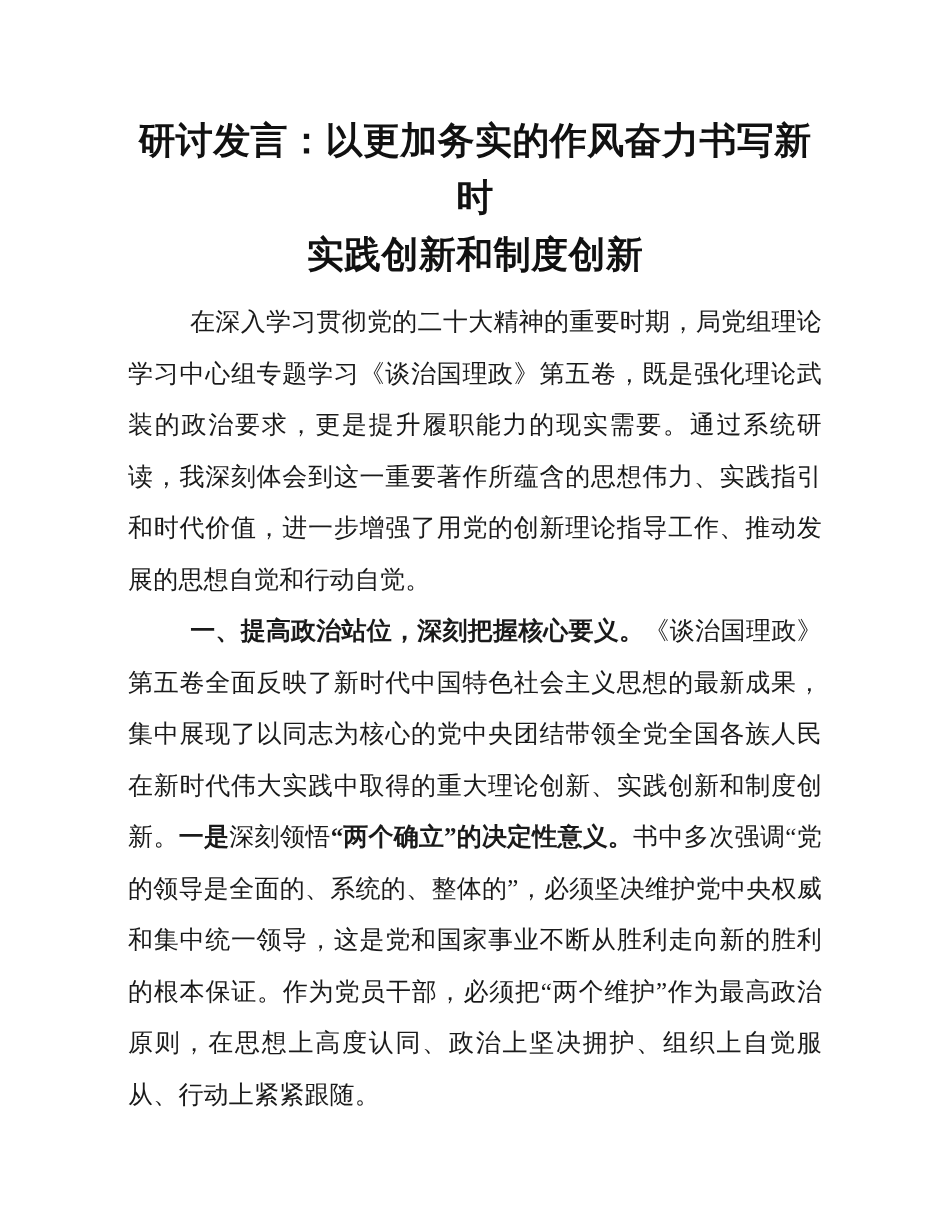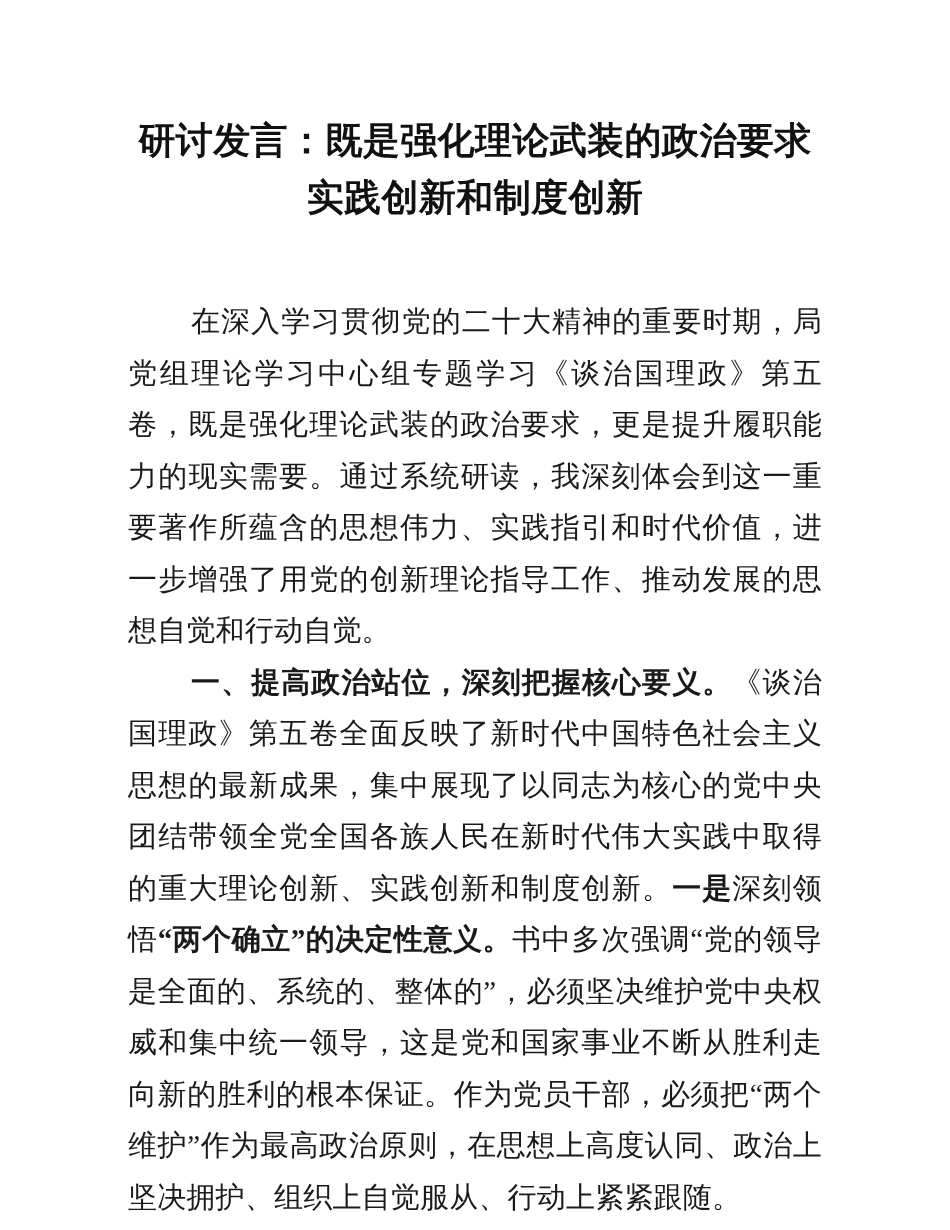--- a/index.html
+++ b/index.html
@@ -42,21 +42,21 @@
   
   .doc-body {
     position: absolute;
     left: 128px;
     top: 296px;
     width: 694px;
   }
 
   .para {
     font-family: "Liberation Serif", "DejaVu Serif", serif;
-    font-size: 29px;
+    font-size: 25px;
     line-height: 51.5px;
     text-align: justify;
     text-justify: inter-character;
     text-align-last: left;
     letter-spacing: 0.2px;
     margin: 0;
     color: #1a1a1a;
   }
   .para + .para {
     margin-top: 0px;
@@ -76,20 +76,20 @@
     font-family: Liberation Serif, serif;
     font-weight: 700;
     letter-spacing: 0px;
   }
 </style>
 </head>
 <body>
 
 <div class="page">
 
-  <div class="doc-title"><div>研讨发言：既是强化理论武装的政治要求</div><div>实践创新和制度创新</div></div>
+  <div class="doc-title"><div>研讨发言：以更加务实的作风奋力书写新时</div><div>实践创新和制度创新</div></div>
 
   <div class="doc-body">
       <p class="para"><span class="indent"></span><span class="r">在深入学习贯彻党的二十大精神的重要时期，局党组理论学习中心组专题学习《谈治国理政》第五卷，既是强化理论武装的政治要求，更是提升履职能力的现实需要。通过系统研读，我深刻体会到这一重要著作所蕴含的思想伟力、实践指引和时代价值，进一步增强了用党的创新理论指导工作、推动发展的思想自觉和行动自觉。</span></p>
       <p class="para"><span class="indent"></span><span class="b">一、提高政治站位，深刻把握核心要义。</span><span class="r">《谈治国理政》第五卷全面反映了新时代中国特色社会主义思想的最新成果，集中展现了以同志为核心的党中央团结带领全党全国各族人民在新时代伟大实践中取得的重大理论创新、实践创新和制度创新。</span><span class="b">一是</span><span class="r">深刻领悟</span><span class="b">“两个确立”的决定性意义。</span><span class="r">书中多次强调“党的领导是全面的、系统的、整体的”，必须坚决维护党中央权威和集中统一领导，这是党和国家事业不断从胜利走向新的胜利的根本保证。作为党员干部，必须把“两个维护”作为最高政治原则，在思想上高度认同、政治上坚决拥护、组织上自觉服从、行动上紧紧跟随。</span></p>
     </div>
 
 </div>
 
 </body></html>

